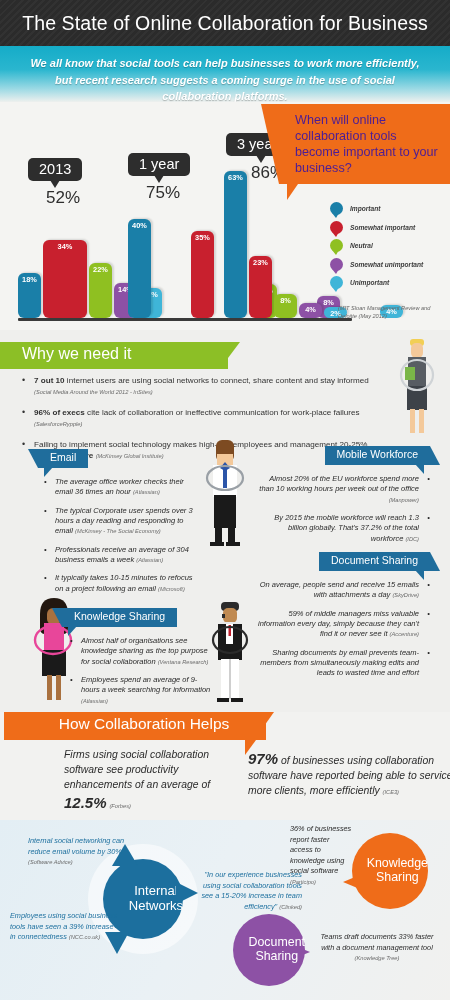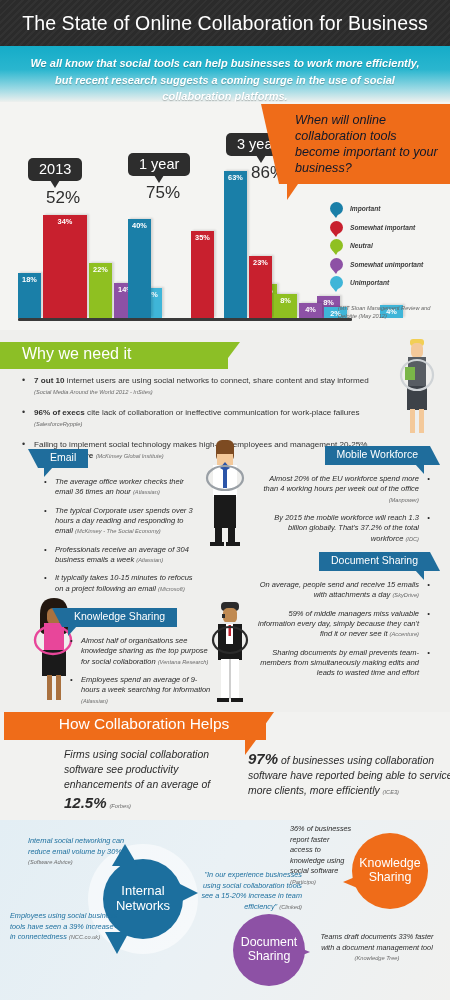--- a/index.html
+++ b/index.html
@@ -26,23 +26,23 @@
     background:linear-gradient(180deg,#15acc8 0%, #2ab6cf 42%, #9ad9e4 76%, #eef0ee 100%);
     text-align:center; padding:9px 26px 0 26px;
   }
   .subhead p { color:#fff; font-size:11px; font-style:italic; font-weight:bold; line-height:1.5; text-shadow:0 1px 1px rgba(0,0,0,.25); }
 
   .chartzone { position:absolute; left:0; top:102px; width:450px; height:228px; background:#f4f4f2; }
 
   
   .question {
     position:absolute; left:279px; top:104px; width:171px; height:80px;
-    background:#ef6c19; color:#0f172a;
+    background:#ef6c19; color:#4c1d95;
     padding:9px 10px 0 16px; text-align:left;
-    font-size:12.6px; line-height:1.27;font-style:italic;
+    font-size:12.6px; line-height:1.27;
   }
   .question::before {
     content:""; position:absolute; left:-18px; top:0; width:0; height:0;
     border-top:0 solid transparent; border-bottom:80px solid transparent; border-right:18px solid #ef6c19;
   }
   .qtail { position:absolute; left:287px; top:184px; width:0; height:0;
     border-left:11px solid #ef6c19; border-bottom:16px solid transparent; }
 
   
   .group { position:absolute; bottom:0; }
@@ -50,21 +50,21 @@
     position:absolute; background:#2d2d2d; color:#fff; border-radius:5px;
     font-size:14.5px; padding:3px 11px 4px 11px; white-space:nowrap; text-align:center;
   }
   .pill::after {
     content:""; position:absolute; left:50%; margin-left:-5px; bottom:-7px;
     width:0; height:0; border-left:5px solid transparent; border-right:5px solid transparent;
     border-top:8px solid #2d2d2d;
   }
   .pct { position:absolute; font-size:17px; color:#2d2d2d; text-align:center; }
   .bars { position:absolute; bottom:0; display:flex; align-items:flex-end; gap:2px; }
-  .bar { position:relative; width:23px; box-shadow:2px -1px 2px rgba(0,0,0,.13); }
+  .bar { position:relative; width:23px; box-shadow:2px -1px 2px rgba(0,0,0,.13);border-radius:6px; }
   .bar span {
     position:absolute; top:2px; left:0; width:100%; text-align:center;
     color:#fff; font-size:7.4px; font-weight:bold;
   }
   .baseline { position:absolute; height:3px; background:#3a3a3a; bottom:-3px; border-radius:1px; }
 
   
   .legend { position:absolute; left:330px; top:202px; width:120px; }
   .legend .li { display:flex; align-items:center; margin-bottom:5.5px; }
   .bubble { width:13px; height:13px; border-radius:50%; position:relative; flex:0 0 13px; margin-right:7px; }
@@ -121,21 +121,21 @@
     border-left:11px solid #ef6c19; border-bottom:15px solid transparent; }
 
   .howcols { position:absolute; left:0; top:748px; width:450px; height:70px; }
   .howcol { position:absolute; font-size:10.4px; font-style:italic; color:#2b2b2b; line-height:1.42;margin-left:38px; }
   .big { font-size:15px; font-weight:bold; font-style:italic; }
 
   
   .bottom { position:absolute; left:0; top:820px; width:450px; height:180px;
     background:linear-gradient(120deg,#e3eef4 0%, #eaf1f5 45%, #f1f1ef 100%); }
   .circle { position:absolute; border-radius:50%; display:flex; align-items:center;
-    justify-content:center; text-align:center; color:#fff; line-height:1.12; }
+    justify-content:flex-end; text-align:center; color:#fff; line-height:1.12; }
   .halo { position:absolute; border-radius:50%; background:rgba(255,255,255,.55); }
   .ptr { position:absolute; width:0; height:0; }
   .bcap { position:absolute; font-size:7.3px; font-style:italic; line-height:1.45; }
 </style>
 </head>
 <body>
 
 <div class="page">
 
   <div class="header">
@@ -148,21 +148,21 @@
 
   <div class="chartzone">
 
     <div class="group" style="left:18px; bottom:12px; width:125px; height:190px;">
       <div class="pill" style="left:10px; top:30px;">2013</div>
       <div class="pct" style="left:0px; top:60px; width:90px;">52%</div>
       <div class="bars" style="left:0px;">
         <div class="bar" style="height:45px; background:#1a7fa8;">
             <span>18%</span>
           </div>
-        <div class="bar" style="height:103px; background:#c8202e;padding-left:44px;">
+        <div class="bar" style="height:78px; background:#c8202e;padding-left:44px;">
             <span>34%</span>
           </div>
         <div class="bar" style="height:55px; background:#8fc021;">
             <span>22%</span>
           </div>
         <div class="bar" style="height:35px; background:#8d51a5;">
             <span>14%</span>
           </div>
         <div class="bar" style="height:30px; background:#3fb5d8;">
             <span>12%</span>
@@ -316,21 +316,21 @@
     <li><span>The average office worker checks their email 36 times an hour </span><span class="src">(Atlassian)</span></li>
     <li><span>The typical Corporate user spends over 3 hours a day reading and responding to email </span><span class="src">(McKinsey - The Social Economy)</span></li>
     <li><span>Professionals receive an average of 304 business emails a week </span><span class="src">(Atlassian)</span></li>
     <li><span>It typically takes 10-15 minutes to refocus on a project following an email </span><span class="src">(Microsoft)</span></li>
   </ul>
 
   <div class="tab right-skew" style="right:20px; top:446px;">
     <span>Mobile Workforce</span><i class="nub"></i>
   </div>
   <ul class="txtblock righty" style="position:absolute; right:20px; top:474px; width:172px;">
-    <li><span>Almost 20% of the EU workforce spend more than 4 working hours per week out of the office </span><span class="src">(Manpower)</span></li>
+    <li><span>Almost 20% of the EU workforce spend more than 10 working hours per week out of the office </span><span class="src">(Manpower)</span></li>
     <li><span>By 2015 the mobile workforce will reach 1.3 billion globally. That's 37.2% of the total workforce </span><span class="src">(IDC)</span></li>
   </ul>
 
   <div class="tab right-skew" style="right:20px; top:552px;padding-left:12px;">
     <span>Document Sharing</span><i class="nub"></i>
   </div>
   <ul class="txtblock righty" style="position:absolute; right:20px; top:580px; width:172px;">
     <li><span>On average, people send and receive 15 emails with attachments a day </span><span class="src">(SkyDrive)</span></li>
     <li><span>59% of middle managers miss valuable information every day, simply because they can't find it or never see it </span><span class="src">(Accenture)</span></li>
     <li><span>Sharing documents by email prevents team-members from simultaneously making edits and leads to wasted time and effort</span></li>

